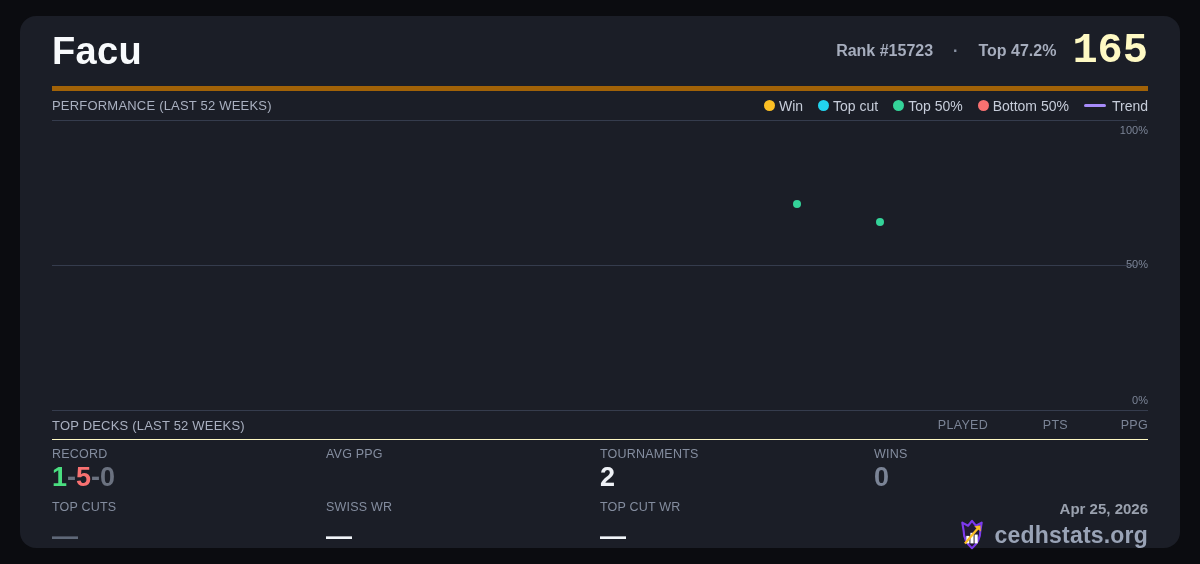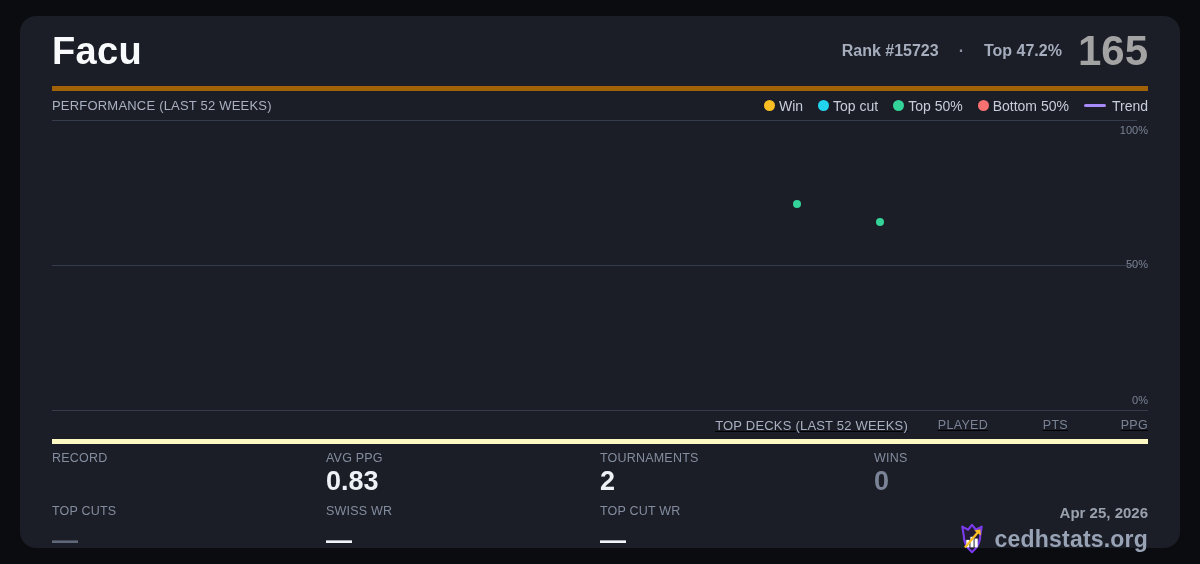--- a/index.html
+++ b/index.html
@@ -14,38 +14,38 @@
     position:absolute; left:20px; top:16px; width:1160px; height:532px;
     background:#1b1e27; border-radius:16px;
     padding:0 32px; box-sizing:border-box;
   }
   
   .header { height:70px; display:flex; align-items:center; justify-content:space-between; }
   .title { font-size:38px; font-weight:700; color:#f8fafc; letter-spacing:.3px; }
   .header-right { display:flex; align-items:center; gap:16px; }
   .rank-line { display:flex; align-items:center; gap:20px; color:#a6adbd; font-size:16px; font-weight:600; }
   .rank-sep { color:#8b93a4; font-weight:700; }
-  .rating { font-size:42px; font-weight:700; color:#a3a3a3; line-height:1; }
+  .rating { font-size:42px; font-weight:700; color:#fef9c3; line-height:1;font-family:Liberation Mono, monospace; }
   
   .perf-row { height:29px; border-top:5px solid #a16207; display:flex; align-items:center; justify-content:space-between; }
   .section-label { font-size:13px; color:#a9b0c0; letter-spacing:.2px; }
   .legend { display:flex; align-items:flex-start; gap:15px; }
   .legend-item { display:flex; align-items:center; gap:4px; font-size:14px; color:#c7cdda; }
   .legend-dot { width:11px; height:11px; border-radius:50%; flex:0 0 auto; }
   .legend-line { width:22px; height:3px; border-radius:2px; flex:0 0 auto; margin-right:2px; }
   
   .chart { position:relative; height:290px; }
   .gridline { position:absolute; left:0; width:1085px; height:1px; background:#353c4d; }
   .gl-100 { top:0; } .gl-50 { top:145px; }
   .tick { position:absolute; right:0; width:36px; text-align:right; font-size:11px; color:#7b8496; }
   .tick-100 { top:4px; } .tick-50 { top:138px; } .tick-0 { bottom:4px; }
   .chart-dot { position:absolute; width:8px; height:8px; border-radius:50%; }
   
-  .decks-row { height:28px; border-top:1px solid #353c4d; border-bottom:5px solid #fef9c3;
-    display:flex; align-items:center; justify-content:flex-end;text-decoration:underline; }
+  .decks-row { height:28px; border-top:1px solid #353c4d; border-bottom:1px solid #fef9c3;
+    display:flex; align-items:center; justify-content:space-between; }
   .deck-cols { display:flex; }
   .deck-col { width:80px; text-align:right; font-size:12.5px; color:#7b8496; letter-spacing:.3px; }
   
   .stats { padding-top:7px; display:grid; grid-template-columns:repeat(4,1fr); grid-template-rows:53px auto; }
   .stat-label { font-size:12.5px; color:#848d9f; letter-spacing:.2px; }
   .stat-value { font-size:27px; font-weight:700; color:#eef1f6; line-height:1.2; }
   .rec-win { color:#4ade80; } .rec-loss { color:#f87171; } .rec-mut { color:#6b7280; }
   .muted-value { color:#7b8496; }
   .dash { font-size:26px; font-weight:700; line-height:1; margin-top:9px; color:#f1f5f9; }
   .dash.muted { color:#5f6878; }
@@ -114,25 +114,25 @@
       <span class="deck-col">PLAYED</span>
       <span class="deck-col">PTS</span>
       <span class="deck-col">PPG</span>
     </div>
   </div>
 
   <div class="stats">
 
     <div>
       <div class="stat-label">RECORD</div>
+      <div class="stat-value"><span class="rec-win">1</span><span class="rec-mut">-</span><span class="rec-loss">5</span><span class="rec-mut">-</span><span class="rec-mut">0</span></div>
     </div>
 
     <div>
       <div class="stat-label">AVG PPG</div>
-      <div class="stat-value">0.83</div>
     </div>
 
     <div>
       <div class="stat-label">TOURNAMENTS</div>
       <div class="stat-value">2</div>
     </div>
 
     <div>
       <div class="stat-label">WINS</div>
       <div class="stat-value muted-value">0</div>

